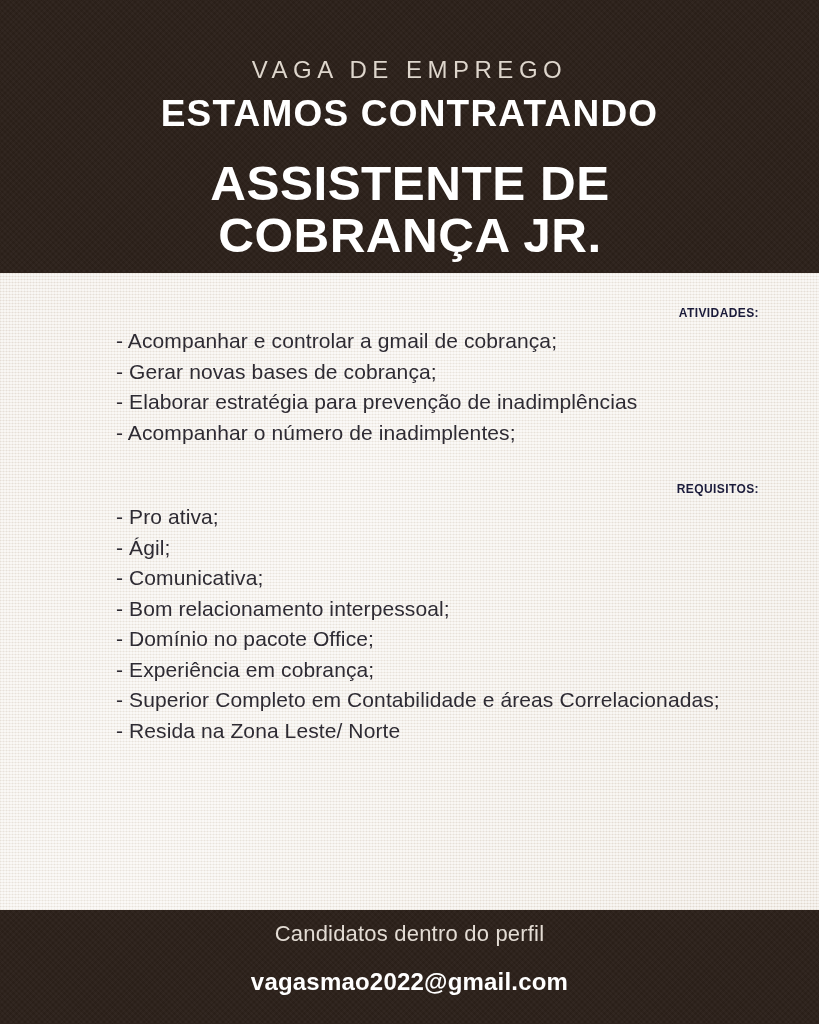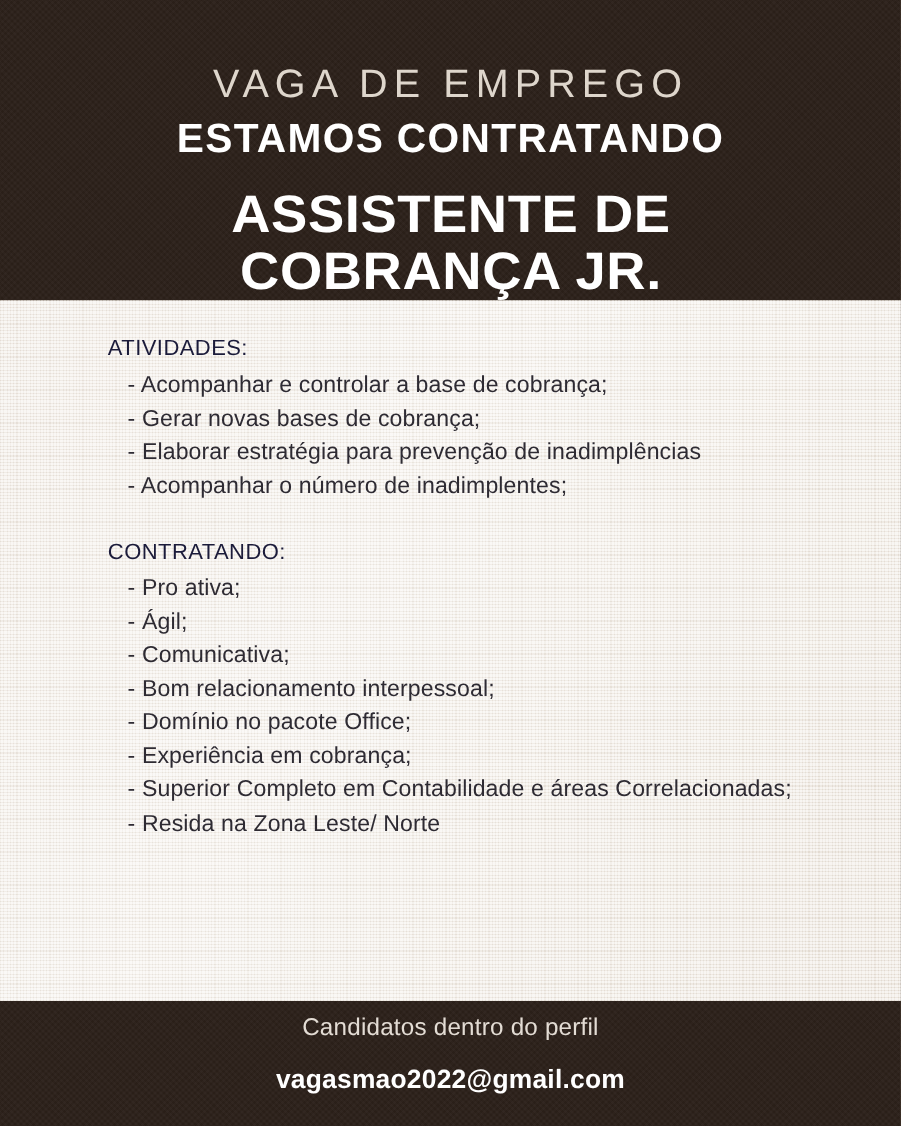--- a/index.html
+++ b/index.html
@@ -36,21 +36,21 @@
       #2c211a;
     display: flex;
     flex-direction: column;
     align-items: center;
     justify-content: flex-start;
     padding-top: 58px;
   }
 
   .kicker {
     color: #ded6cc;
-    font-size: 36px;
+    font-size: 24px;
     letter-spacing: 5.5px;
     font-weight: 400;
     line-height: 1;
     text-align: center;
   }
 
   .headline {
     color: #ffffff;
     font-size: 37px;
     font-weight: bold;
@@ -78,24 +78,25 @@
     height: 637px;
     background:
       repeating-linear-gradient(0deg, rgba(140,120,100,0.05) 0px, rgba(140,120,100,0.05) 1px, rgba(255,255,255,0.4) 1px, rgba(255,255,255,0.4) 3px),
       repeating-linear-gradient(90deg, rgba(140,120,100,0.05) 0px, rgba(140,120,100,0.05) 1px, rgba(255,255,255,0.35) 1px, rgba(255,255,255,0.35) 3px),
       linear-gradient(120deg, #efe9e2 0%, #f4f0ea 40%, #ebe4db 100%);
     padding: 33px 60px 0 98px;
   }
 
   .section-title {
     color: #1b1b3a;
-    font-weight: normal;
-    font-size: 20px;
+    font-weight: bold;
+    font-size: 12px;
     letter-spacing: 0.4px;
     margin-bottom: 6px;
+    text-align: right;
   }
 
   .item {
     color: #2e2b33;
     font-size: 21px;
     line-height: 30.5px;
     padding-left: 18px;
     letter-spacing: 0.1px;
   }
 
@@ -143,30 +144,30 @@
     <div class="jobtitle">
       <div>ASSISTENTE DE</div>
       <div>COBRANÇA JR.</div>
     </div>
   </div>
 
   <div class="content">
 
     <div class="section">
       <div class="section-title">ATIVIDADES:</div>
-      <div class="item">- Acompanhar e controlar a base de cobrança;</div>
+      <div class="item">- Acompanhar e controlar a gmail de cobrança;</div>
       <div class="item">- Gerar novas bases de cobrança;</div>
       <div class="item">- Elaborar estratégia para prevenção de inadimplências</div>
       <div class="item">- Acompanhar o número de inadimplentes;</div>
     </div>
 
     <div class="gap"></div>
 
     <div class="section">
-      <div class="section-title">CONTRATANDO:</div>
+      <div class="section-title">REQUISITOS:</div>
       <div class="item">- Pro ativa;</div>
       <div class="item">- Ágil;</div>
       <div class="item">- Comunicativa;</div>
       <div class="item">- Bom relacionamento interpessoal;</div>
       <div class="item">- Domínio no pacote Office;</div>
       <div class="item">- Experiência em cobrança;</div>
       <div class="item">- Superior Completo em Contabilidade e áreas Correlacionadas;</div>
       <div class="item">- Resida na Zona Leste/ Norte</div>
     </div>
 

